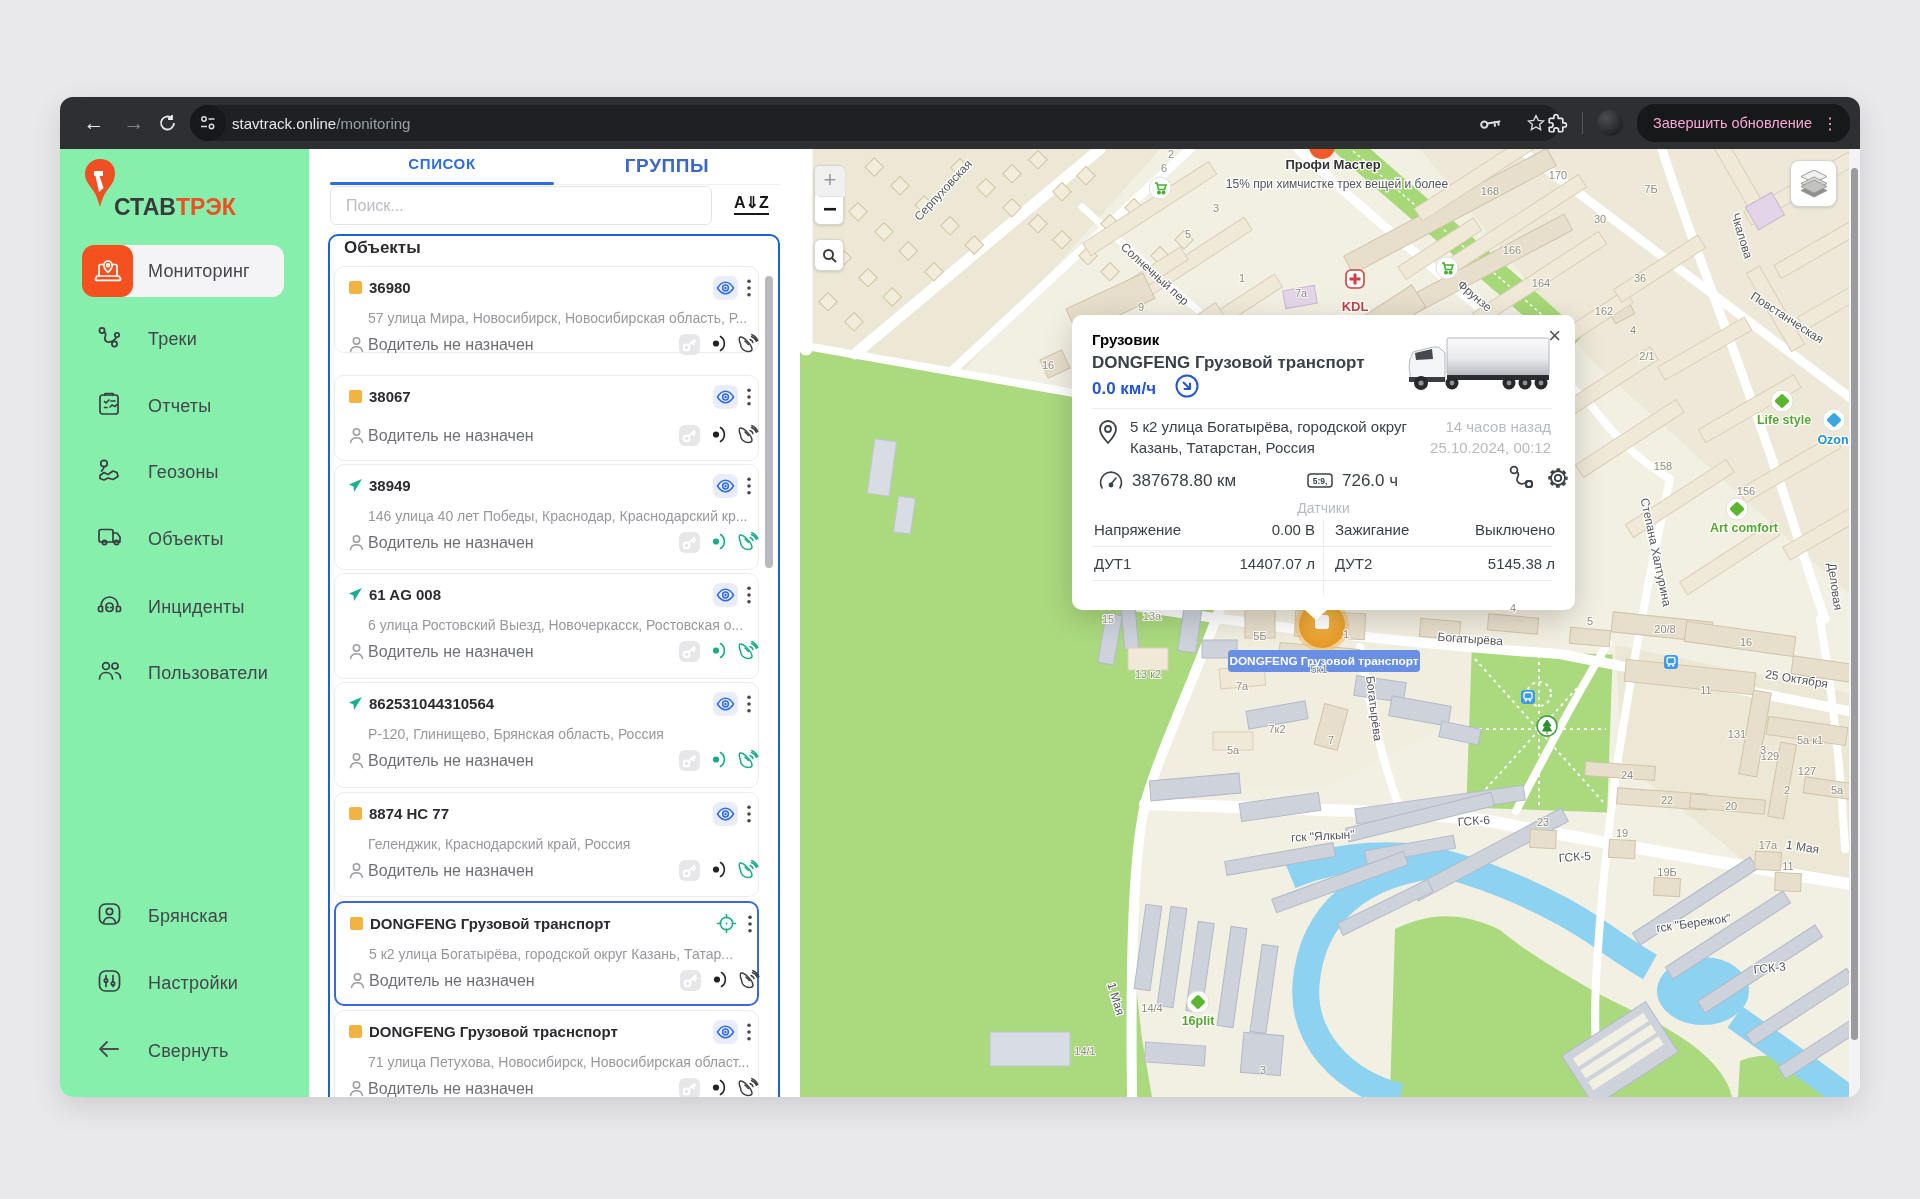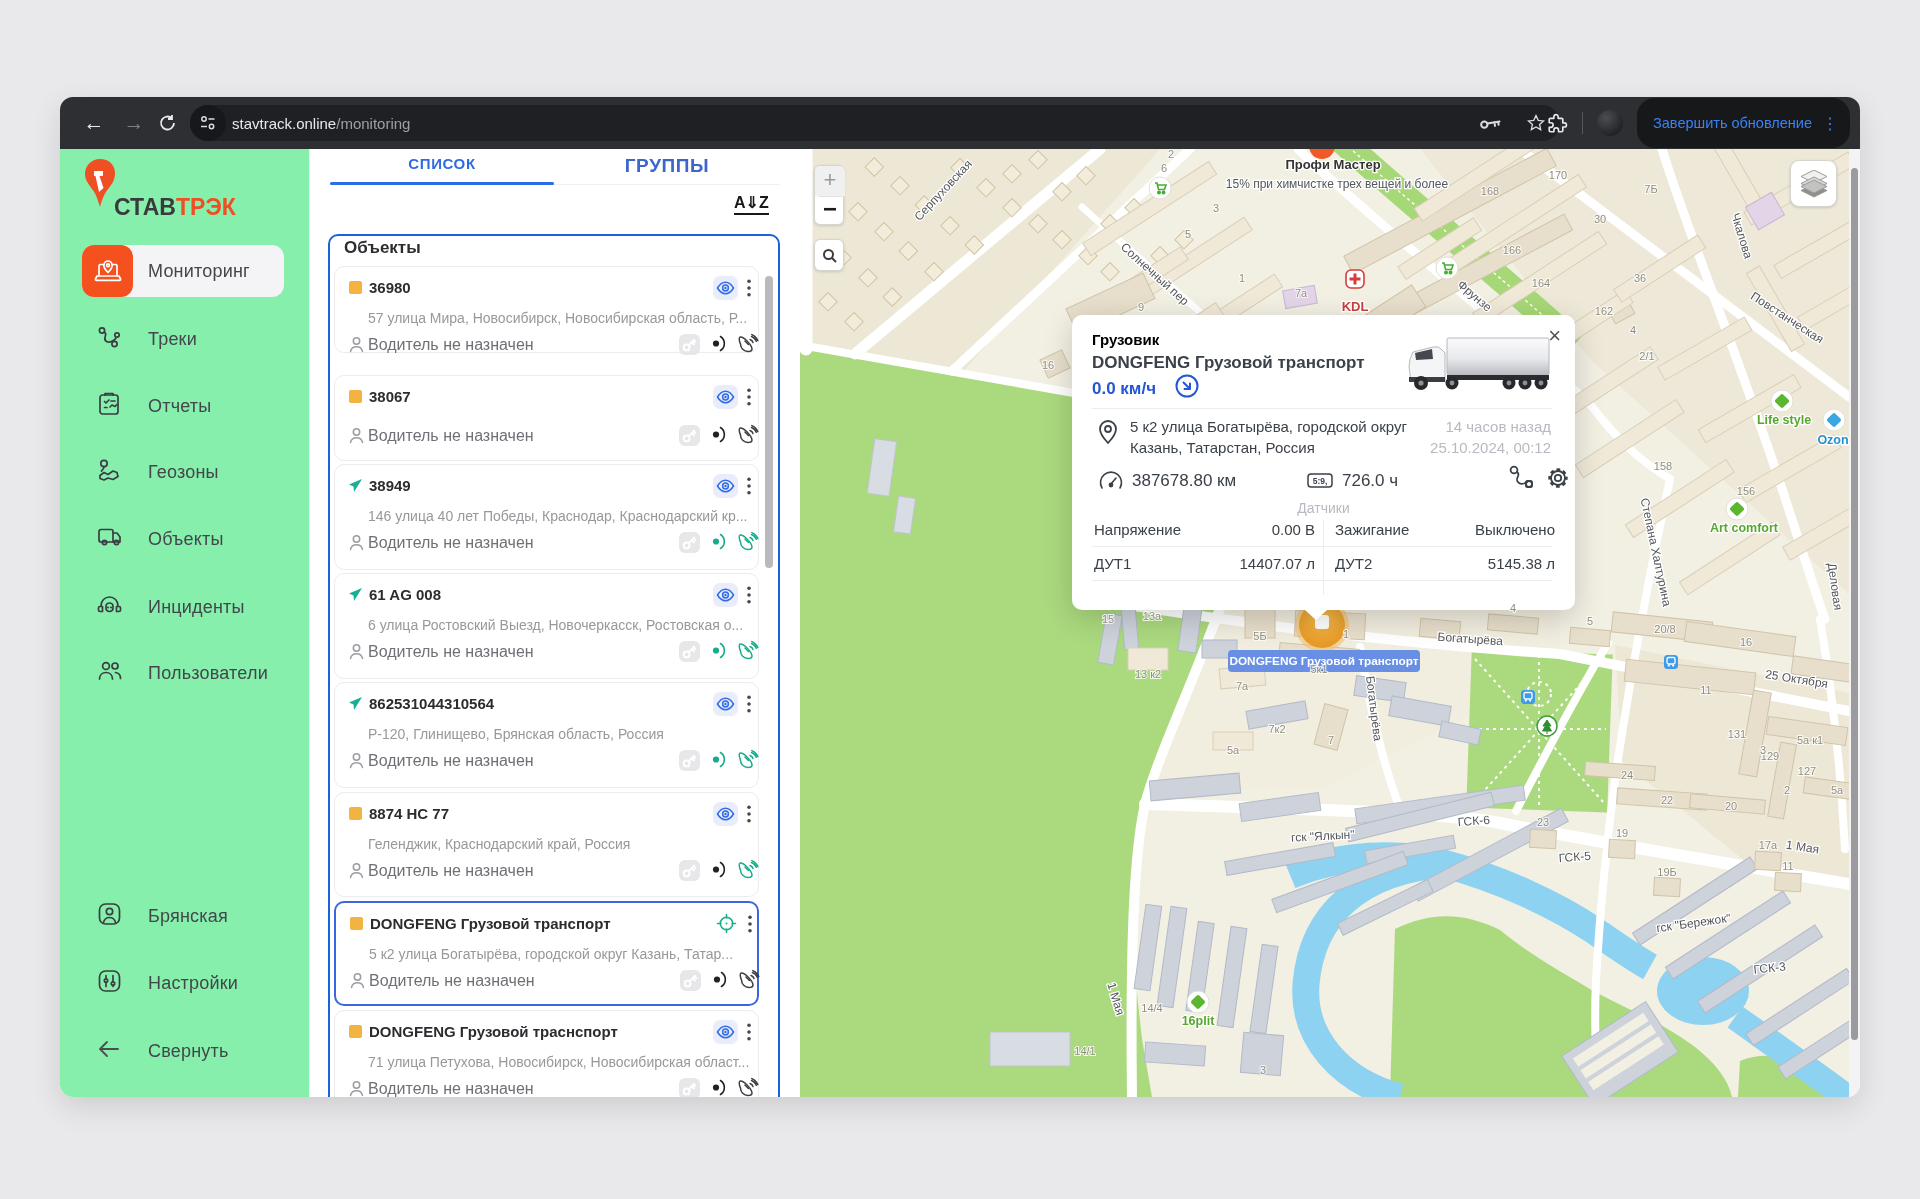--- a/index.html
+++ b/index.html
@@ -10,21 +10,21 @@
 .chrome .nav{position:absolute;top:0;height:52px;display:flex;align-items:center;color:#dee1e5;}
 .arr{font-size:21px;width:40px;text-align:center;color:#e8eaed;}
 .arr.dis{color:#7d8086;}
 .urlbar{position:absolute;left:130px;top:8px;width:1370px;height:36px;border-radius:18px;background:#1f2023;display:flex;align-items:center;}
 .siteic{width:36px;height:36px;border-radius:18px;background:#17181b;display:flex;align-items:center;justify-content:center;}
 .urltxt{font-size:15px;color:#e6e8eb;margin-left:6px;}
 .urltxt span{color:#9aa0a8;}
 .urlright{position:absolute;right:14px;top:0;height:36px;display:flex;align-items:center;gap:22px;}
 .chrome-right{position:absolute;right:10px;top:0;height:52px;display:flex;align-items:center;gap:14px;}
 .avatar{width:26px;height:26px;border-radius:50%;background:radial-gradient(circle at 35% 30%,#4a4d52,#121316);}
-.updbtn{height:50px;background:#17181a;border-radius:18px;color:#3b82f6;font-size:14.5px;display:flex;align-items:center;padding:0 12px 0 16px;gap:10px;}
+.updbtn{height:38px;background:#17181a;border-radius:18px;color:#f9a8d4;font-size:14.5px;display:flex;align-items:center;padding:0 12px 0 16px;gap:10px;}
 .vsep{width:1px;height:22px;background:#55575c;}
 .app{position:absolute;left:0;top:52px;width:1800px;height:948px;background:#fff;}
 
 .sidebar{position:absolute;left:0;top:0;width:250px;height:948px;background:#86efac;border-right:1px solid #f0f0f2;}
 .logo{position:absolute;left:24px;top:8px;}
 .menu-item{position:absolute;left:0;width:250px;height:52px;}
 .menu-item .ic{position:absolute;left:36px;top:50%;transform:translateY(-50%);}
 .menu-item .tx{position:absolute;left:88px;top:50%;transform:translateY(-50%);font-size:18px;color:#43464b;letter-spacing:.2px;}
 .mi-active-bg{position:absolute;left:22px;top:96px;width:202px;height:52px;background:#f4f4f7;border-radius:12px;}
 .mi-active-ic{position:absolute;left:22px;top:96px;width:51px;height:52px;background:#f4511f;border-radius:12px;display:flex;align-items:center;justify-content:center;}
@@ -222,20 +222,21 @@
             </svg></div>
         <div class="tx">Свернуть</div>
       </div>
     </div>
     <div class="panel">
       <div class="tabs">
           <div class="tab1">СПИСОК</div>
           <div class="tab2">ГРУППЫ</div>
           <div class="tabline"></div>
         </div>
+      <div class="search">Поиск...</div>
       <div class="az">A⇓Z</div>
     </div>
     <div class="objbox"></div>
     <div class="objtitle">Объекты</div>
     <div class="card" style="top:117px;height:87px;text-decoration:underline;">
         <div class="csq"></div>
         <div class="ctitle">36980</div>
         <div class="caddr">57 улица Мира, Новосибирск, Новосибирская область, Р...</div>
         <div class="ceye" style="top:9px;">
           <svg width="19" height="14" viewBox="0 0 19 14">

